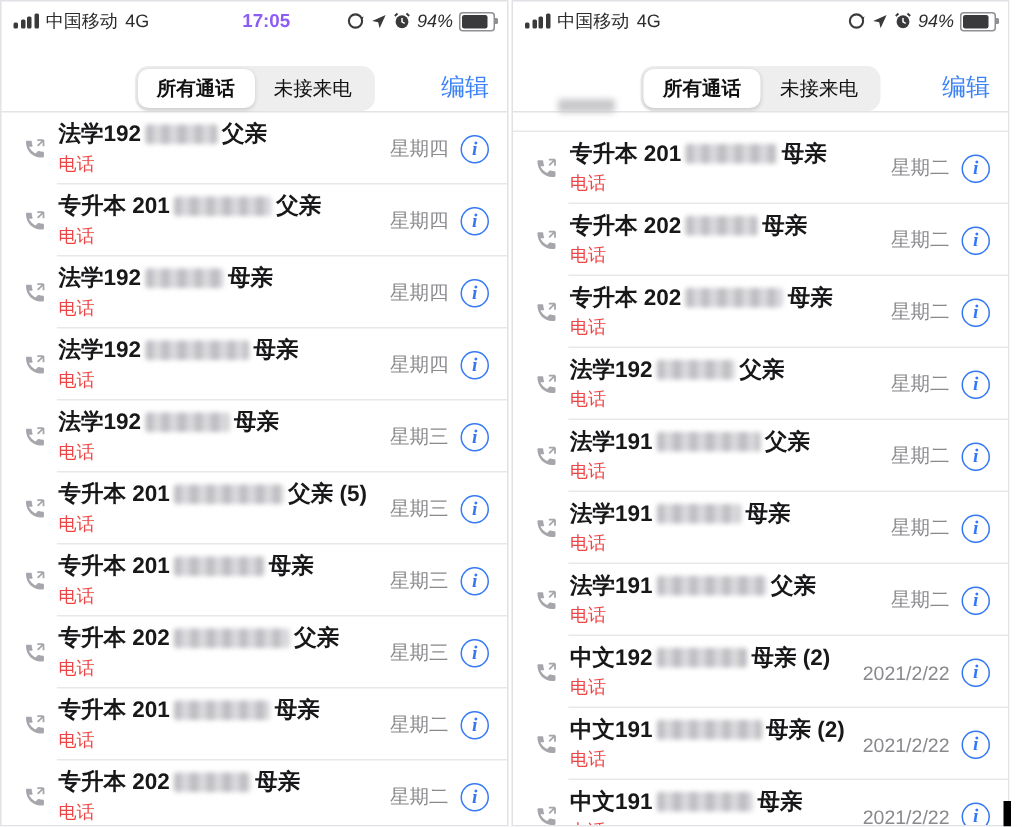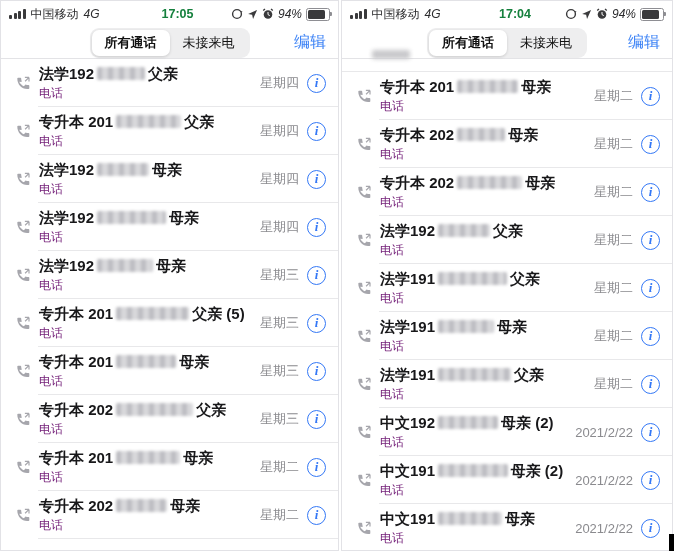--- a/index.html
+++ b/index.html
@@ -14,51 +14,51 @@
   .panel.p1{width:332px;}
   .white-gap{position:absolute;right:0;top:0;width:8px;height:551px;background:#fff;}
 
   
   .statusbar{height:22px;display:flex;align-items:center;padding:2px 8px 0 8px;font-size:12px;color:#2c2c2e;}
   .sig{display:inline-flex;align-items:flex-end;gap:1.5px;margin-right:5px;}
   .sig i{display:block;width:3px;background:#3a3a3c;border-radius:1px;}
   .sig i:nth-child(1){height:4px;} .sig i:nth-child(2){height:6px;}
   .sig i:nth-child(3){height:8px;} .sig i:nth-child(4){height:10px;background:#3a3a3c;}
   .carrier{font-weight:500;margin-right:5px;}
-  .network{margin-right:4px;font-style:italic;}
-  .sb-time{position:absolute;left:16px;right:0;text-align:center;font-weight:700;font-size:12.5px;color:#15803d;pointer-events:none;}
+  .network{margin-right:4px;}
+  .sb-time{position:absolute;left:16px;right:0;text-align:center;font-weight:700;font-size:12.5px;color:#8b5cf6;pointer-events:none;}
   .sb-right{margin-left:auto;display:flex;align-items:center;gap:4px;z-index:1;font-style:italic;}
   .sb-right svg{display:block;}
   .pct{font-size:12px;color:#2c2c2e;}
   .batt{position:relative;width:22px;height:11px;border:1px solid #8e8e93;border-radius:2.5px;}
   .batt .fill{position:absolute;left:1px;top:1px;bottom:1px;width:17px;background:#3a3a3c;border-radius:1.5px;}
   .batt .nub{position:absolute;right:-3px;top:3px;width:2px;height:4px;background:#8e8e93;border-radius:0 1px 1px 0;}
 
   
-  .header{height:33px;position:relative;}
+  .header{height:33px;position:relative;margin-top:16px;}
   .segment{position:absolute;left:50%;transform:translateX(-50%);top:3px;display:flex;
            background:#eeeeef;border-radius:9px;padding:2px;}
   .seg{padding:4px 13px;font-size:13px;color:#111;border-radius:7px;white-space:nowrap;font-weight:500;}
   .seg.sel{background:#fff;box-shadow:0 1px 3px rgba(0,0,0,.15);font-weight:700;}
   .edit{position:absolute;right:12px;top:7px;color:#3b82f6;font-size:16px;cursor:pointer;}
 
   
   .list{border-top:1px solid #e3e3e6;}
   .partial{height:12px;position:relative;border-bottom:1px solid #e8e8ea;}
   .partial .smudge{position:absolute;top:-9px;left:30px;width:38px;height:9px;background:#c9c9cc;
                    filter:blur(2px);border-radius:2px;}
   .row{height:48px;display:flex;align-items:center;padding:0 12px 0 13px;position:relative;}
   .row::after{content:'';position:absolute;left:37px;right:0;bottom:0;height:1px;background:#e8e8ea;}
   .call-icon{width:18px;height:18px;margin-right:7px;flex:0 0 auto;}
   .main{display:flex;flex-direction:column;justify-content:center;flex:1;min-width:0;}
   .name{font-size:15px;font-weight:700;color:#18181a;white-space:nowrap;display:flex;align-items:center;line-height:17px;}
   .redact{display:inline-block;height:13px;margin:0 3px;border-radius:2px;
           background-image:repeating-linear-gradient(90deg,#bdbdc2 0 5px,#d8d8db 5px 11px);
           filter:blur(1.6px);}
-  .sub{font-size:12px;color:#701a75;margin-top:3px;}
+  .sub{font-size:12px;color:#ef4444;margin-top:3px;}
   .meta{display:flex;align-items:center;gap:8px;margin-left:12px;flex:0 0 auto;justify-content:center;}
   .when{font-size:13px;color:#8a8a8e;white-space:nowrap;}
   .info{width:19px;height:19px;border:1.5px solid #3478F6;border-radius:50%;color:#3478F6;
         font-family:"Liberation Serif",serif;font-style:italic;font-weight:700;font-size:13px;
         display:flex;align-items:center;justify-content:center;box-sizing:border-box;cursor:pointer;}
   .cursor-bar{position:absolute;right:7px;bottom:0;width:5px;height:17px;background:#000;}
 </style>
 </head>
 <body>
 
@@ -297,21 +297,20 @@
   <div class="panel p1">
     <div class="statusbar">
       <span class="sig">
           <i></i>
           <i></i>
           <i></i>
           <i></i>
         </span>
       <span class="carrier">中国移动</span>
       <span class="network">4G</span>
-      <span class="sb-time">17:04</span>
       <span class="sb-right">
         <svg width="12" height="12" viewBox="0 0 12 12">
           <circle cx="6" cy="6" r="4.4" fill="none" stroke="#3a3a3c" stroke-width="1.4"></circle>
           <path d="M9.6 3.6 L11.4 3.0 L10.6 5.0 Z" fill="#3a3a3c"></path>
         </svg>
         <svg width="11" height="11" viewBox="0 0 12 12">
           <path d="M11 1 L1.2 5.4 L5.6 6.4 L6.6 10.8 Z" fill="#3a3a3c"></path>
         </svg>
         <svg width="12" height="12" viewBox="0 0 12 12">
           <circle cx="6" cy="6.5" r="4.3" fill="#3a3a3c"></circle>

